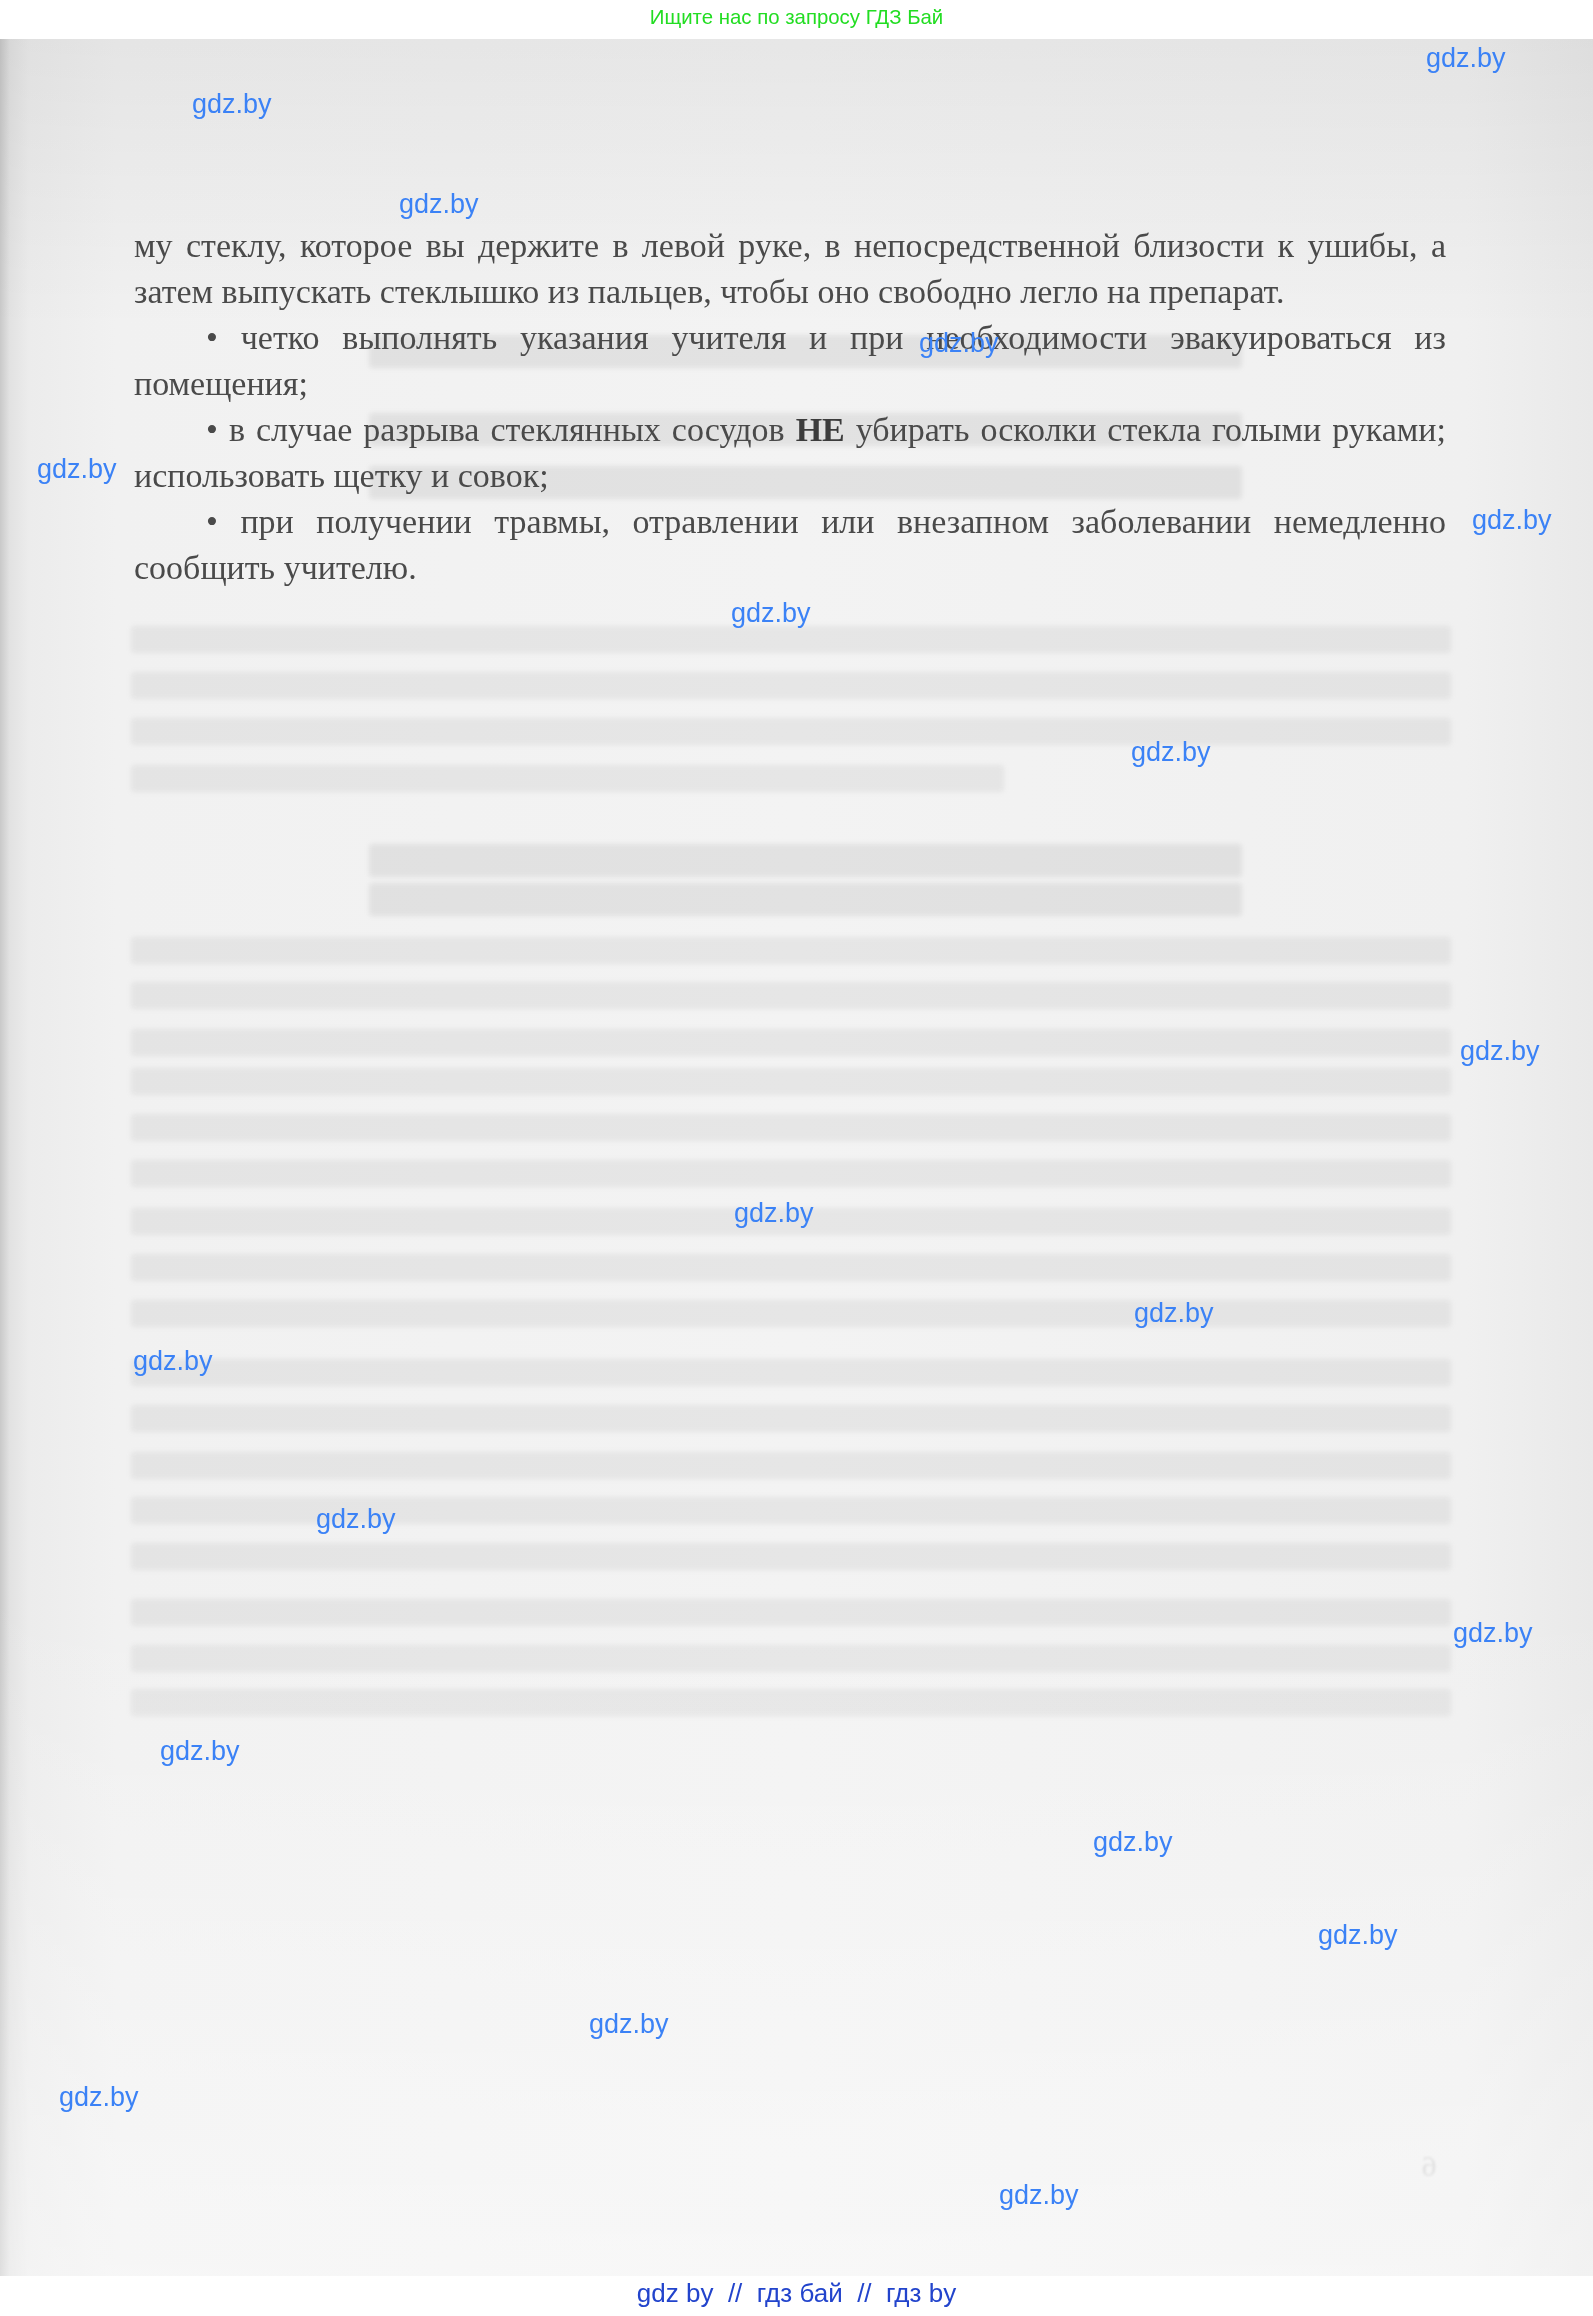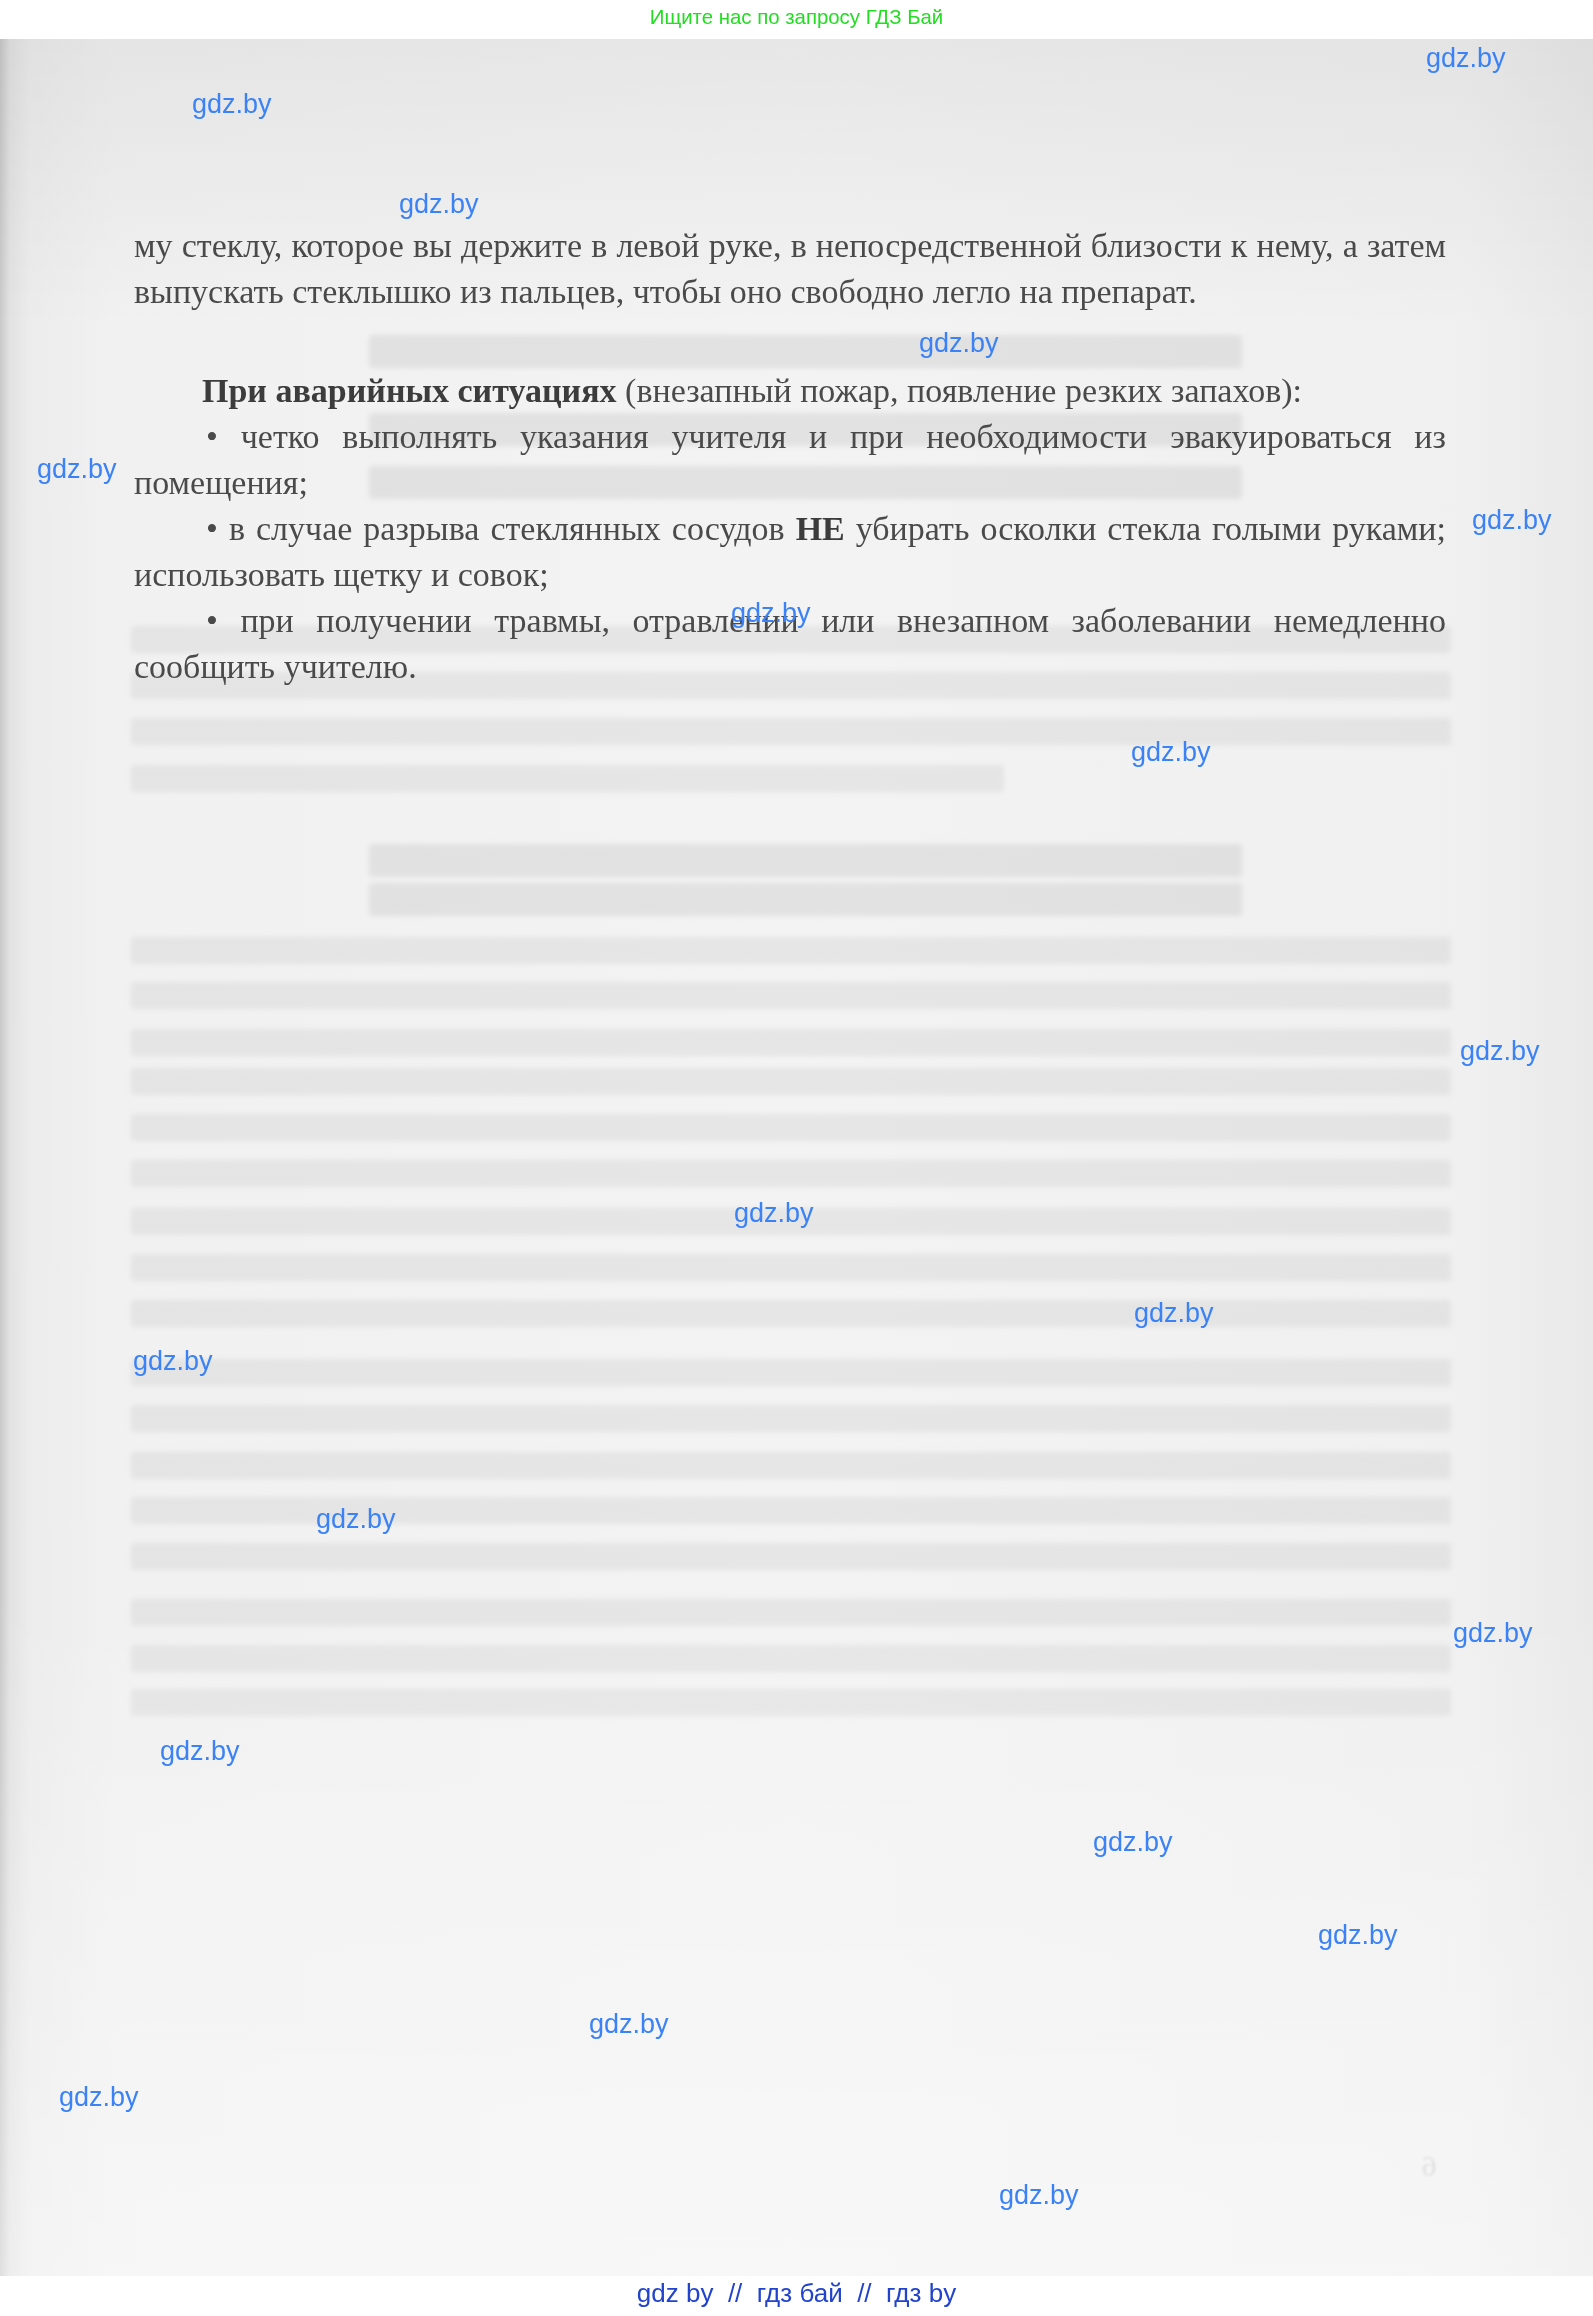--- a/index.html
+++ b/index.html
@@ -95,22 +95,21 @@
   <div class="ghost" style="top:1366px;"></div>
   <div class="ghost" style="top:1413px;"></div>
   <div class="ghost" style="top:1458px;"></div>
   <div class="ghost" style="top:1504px;"></div>
   <div class="ghost" style="top:1560px;"></div>
   <div class="ghost" style="top:1606px;"></div>
   <div class="ghost" style="top:1650px;"></div>
   <div class="page-number-ghost">6</div>
 
   <div class="text-block">
-    <p>му стеклу, которое вы держите в левой руке, в непосредственной близости к нему, а затем выпускать стеклышко из пальцев, чтобы оно свободно легло на препарат.</p>
-    <p class="lead"><span class="bold">При аварийных ситуациях</span><span> (внезапный пожар, появление резких запахов):</span></p>
+    <p>му стеклу, которое вы держите в левой руке, в непосредственной близости к ушибы, а затем выпускать стеклышко из пальцев, чтобы оно свободно легло на препарат.</p>
     <p class="bullet"><span>•</span><span> четко выполнять указания учителя и при необходимости эвакуироваться из помещения;</span></p>
     <p class="bullet"><span>•</span><span> в случае разрыва стеклянных сосудов </span><span class="bold">НЕ</span><span> убирать осколки стекла голыми руками; использовать щетку и совок;</span></p>
     <p class="bullet"><span>•</span><span> при получении травмы, отравлении или внезапном заболевании немедленно сообщить учителю.</span></p>
   </div>
 </div>
 
 <div class="watermark" style="left:1426px;top:43px;">gdz.by</div>
 <div class="watermark" style="left:192px;top:89px;">gdz.by</div>
 <div class="watermark" style="left:399px;top:189px;">gdz.by</div>
 <div class="watermark" style="left:919px;top:328px;">gdz.by</div>

